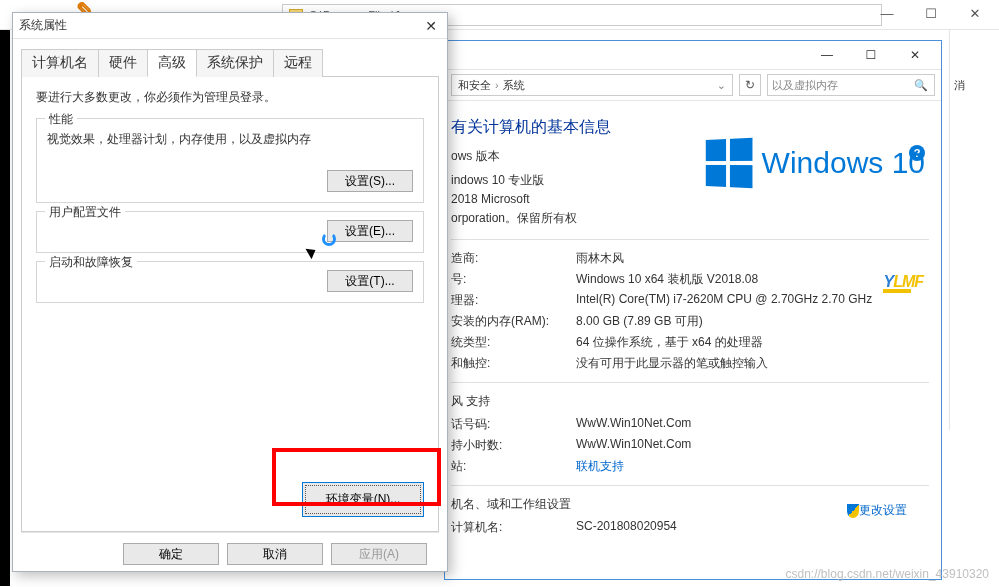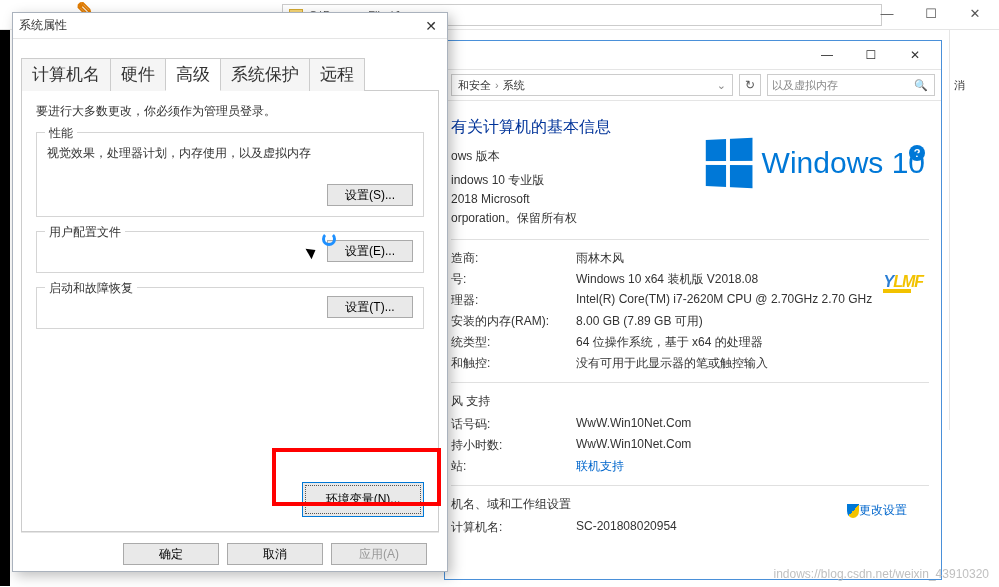--- a/index.html
+++ b/index.html
@@ -185,22 +185,22 @@
     font-size: 12px;
   }
   .sp-titlebar .title { flex: 1; }
   .sp-close {
     width: 20px; height: 18px;
     display: inline-flex; align-items: center; justify-content: center;
     font-size: 14px;
   }
   .sp-tabs {
     display: flex;
-    margin: 18px 8px 0 8px;
-    font-size: 17px;
+    margin: 9px 8px 0 8px;
+    font-size: 14px;
   }
   .sp-tab {
     padding: 4px 10px;
     border: 1px solid #ccc;
     border-bottom: none;
     margin-right: -1px;
     background: #f5f5f5;
     position: relative;
     top: 1px;
   }
@@ -214,21 +214,21 @@
     border: 1px solid #ccc;
     margin: 0 8px;
     padding: 12px 14px 10px 14px;
     background: #fff;
     display: flex; flex-direction: column;
   }
   .sp-note { font-size: 12px; margin-bottom: 12px; }
   .sp-group {
     border: 1px solid #d5d5d5;
     padding: 8px 10px 10px 10px;
-    margin-bottom: 14px;
+    margin-bottom: 8px;
     position: relative;
   }
   .sp-group .legend {
     position: absolute;
     top: -8px; left: 8px;
     background: #fff;
     padding: 0 4px;
     font-size: 12px;
   }
   .sp-group .desc {
@@ -498,13 +498,13 @@
   </div>
 </div>
 
 <div class="red-box"></div>
 
 <div class="cursor-busy">
   <div class="ring"></div>
   <div class="arrow"></div>
 </div>
 
-<div class="watermark">indows://blog.csdn.net/weixin_43910320</div>
+<div class="watermark">csdn://blog.csdn.net/weixin_43910320</div>
 
 </body></html>

